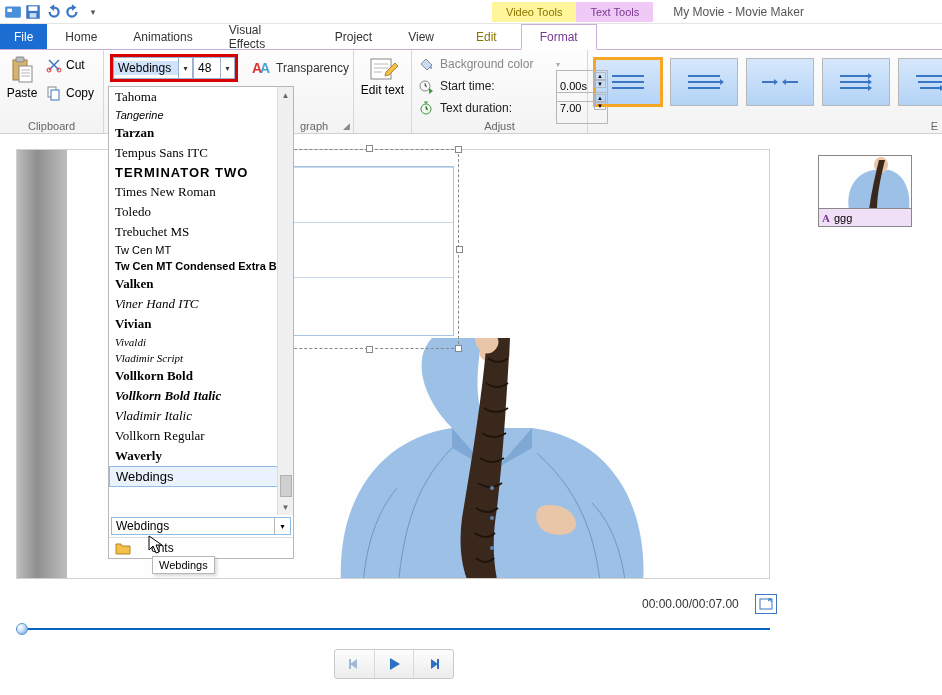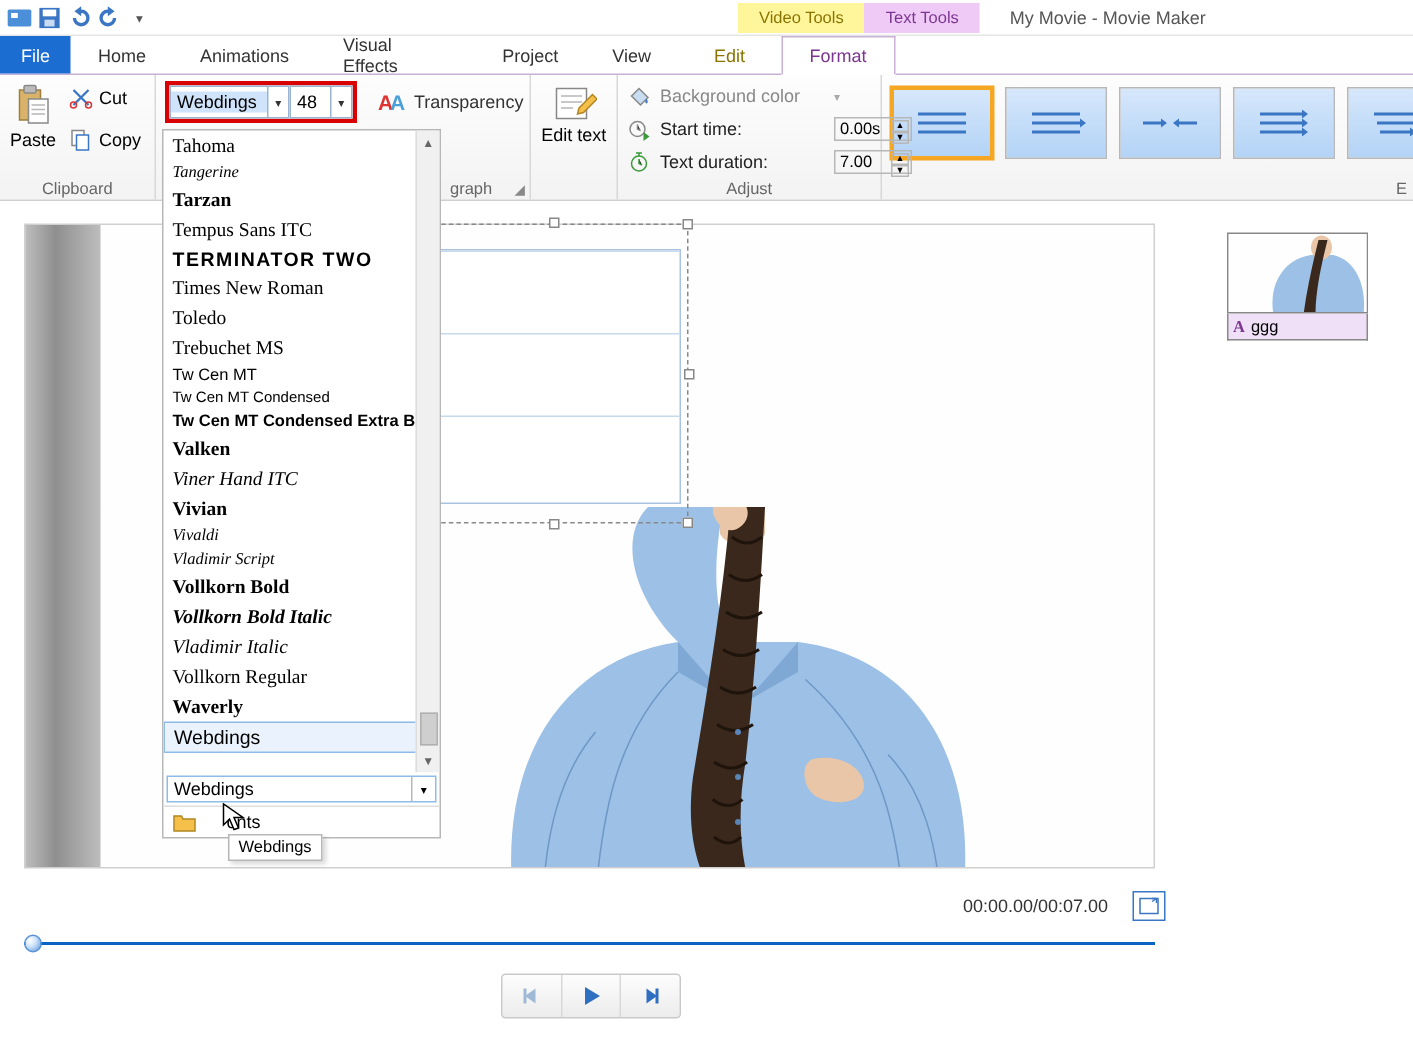--- a/index.html
+++ b/index.html
@@ -45,21 +45,21 @@
 .transp svg { width: 20px; height: 18px; }
 
 .edit-col { display: flex; flex-direction: column; align-items: center; width: 46px; }
 .edit-col svg { width: 30px; height: 30px; }
 
 .adjust-col { display: flex; flex-direction: column; gap: 2px; }
 .adjust-row { display: flex; align-items: center; gap: 6px; height: 20px; }
 .adjust-row svg { width: 16px; height: 16px; }
 .adjust-row .lbl { color: #888; width: 110px; }
 .adjust-row.enabled .lbl { color: #222; }
-.num-in { width: 52px; height: 16px; border: 1px solid #b7b7b7; display: flex; align-items: center; padding: 0 3px; font-size: 11px; position: relative; }
+.num-in { width: 52px; height: 32px; border: 1px solid #b7b7b7; display: flex; align-items: center; padding: 0 3px; font-size: 11px; position: relative; }
 .num-in .stepper { position: absolute; right: 1px; top: 1px; width: 12px; height: 16px; display: flex; flex-direction: column; }
 .num-in .stepper div { flex: 1; border: 1px solid #b7b7b7; font-size: 6px; display: flex; align-items: center; justify-content: center; }
 
 .effects { display: flex; gap: 8px; padding: 8px 6px; }
 .effect { width: 68px; height: 48px; border: 1px solid #b7b7b7; display: flex; align-items: center; justify-content: center; background: linear-gradient(#d6e7fb, #b3d3f6); }
 .effect.selected { border: 2px solid #f5a623; outline: 1px solid #f5a623; }
 
 
 .font-dd { position: absolute; left: 108px; top: 86px; width: 186px; background: #fff; border: 1px solid #b7b7b7; z-index: 20; }
 .font-dd .listwrap { height: 428px; overflow: hidden; position: relative; }
@@ -325,29 +325,28 @@
       </div>
   </div>
 </div>
 <span class="pgraph">graph</span>
 <span class="rB">E</span>
 
 <div class="font-dd">
   <div class="listwrap">
     <ul class="flist" id="flist">
         <li style="font-family:Tahoma">Tahoma</li>
-        <li style="font-family:Liberation Serif, serif;font-style:italic;font-size:11px">Tangerine</li>
+        <li style="font-family:Liberation Sans, sans-serif;font-style:italic;font-size:11px">Tangerine</li>
         <li style="font-weight:bold;font-family:Georgia">Tarzan</li>
         <li style="font-family:'Comic Sans MS'">Tempus Sans ITC</li>
         <li style="font-weight:bold;letter-spacing:1px;font-family:Arial">TERMINATOR TWO</li>
         <li style="font-family:'Times New Roman'">Times New Roman</li>
         <li style="font-family:Georgia">Toledo</li>
         <li style="font-family:'Trebuchet MS'">Trebuchet MS</li>
         <li style="font-size:11px">Tw Cen MT</li>
-        <li style="font-size:10px;font-stretch:condensed">Tw Cen MT Condensed</li>
         <li style="font-size:11px;font-weight:bold">Tw Cen MT Condensed Extra Bold</li>
         <li style="font-weight:bold;font-family:Georgia">Valken</li>
         <li style="font-family:cursive;font-style:italic">Viner Hand ITC</li>
         <li style="font-weight:bold;font-family:Georgia">Vivian</li>
         <li style="font-family:cursive;font-style:italic;font-size:11px">Vivaldi</li>
         <li style="font-family:cursive;font-style:italic;font-size:11px">Vladimir Script</li>
         <li style="font-weight:bold;font-family:Georgia">Vollkorn Bold</li>
         <li style="font-weight:bold;font-style:italic;font-family:Georgia">Vollkorn Bold Italic</li>
         <li style="font-style:italic;font-family:Georgia">Vladimir Italic</li>
         <li style="font-family:Georgia">Vollkorn Regular</li>

